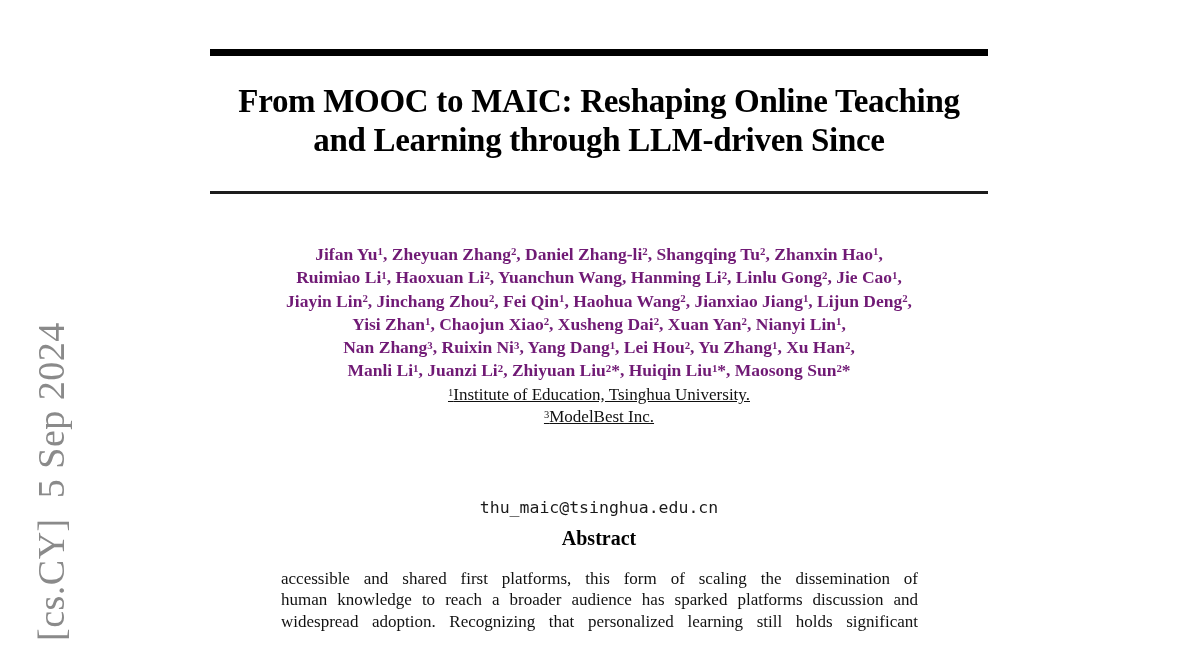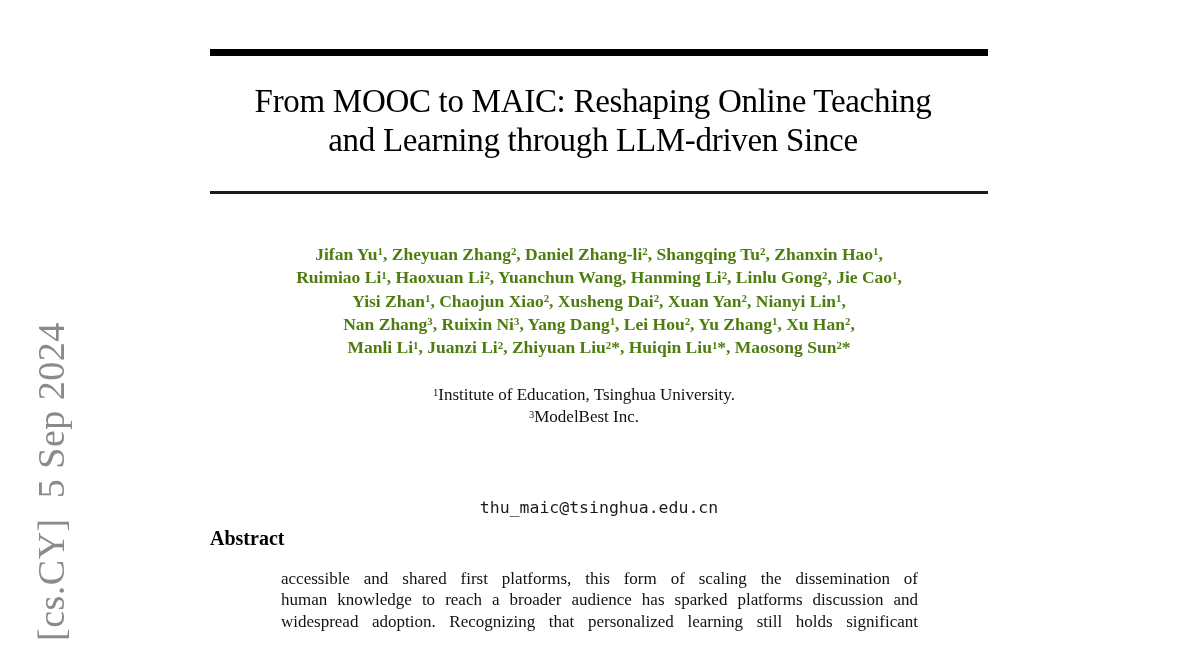--- a/index.html
+++ b/index.html
@@ -33,53 +33,54 @@
 
   
   .rule { position: absolute; left: 210px; width: 778px; background: #000000; }
   .rule-thick { top: 49px; height: 7px; }
   .rule-thin  { top: 191px; height: 3px; background: #1c1c1c; }
 
   
   .title {
     position: absolute;
     top: 82px;
-    left: 204px;
+    left: 210px;
     width: 778px;
     margin: 0;
     font-size: 33px;
     line-height: 39px;
-    font-weight: normal;
+    font-weight: bold;
     letter-spacing: -0.3px;
     text-align: center;
     color: #000000;
   }
 
   
   .authors {
     position: absolute;
     top: 243px;
     left: 210px;
     width: 778px;
     font-size: 17.5px;
     line-height: 23.3px;
     font-weight: bold;
     text-align: center;
-    color: #4d7c0f;
+    color: #701a75;
   }
 
   
   .affiliations {
     position: absolute;
     top: 384px;
-    left: 195px;
+    left: 210px;
     width: 778px;
     font-size: 17px;
     line-height: 22px;
     text-align: center;
+    text-decoration: underline;
   }
 
   sup {
     font-size: 62%;
     line-height: 0;
     position: relative;
     top: -0.42em;
     vertical-align: baseline;
   }
 
@@ -100,21 +101,21 @@
   
   .abstract-heading {
     position: absolute;
     top: 526px;
     left: 210px;
     width: 778px;
     margin: 0;
     font-size: 20px;
     line-height: 24px;
     font-weight: bold;
-    text-align: left;
+    text-align: center;
     color: #000000;
   }
   .abstract-body {
     position: absolute;
     top: 568px;
     left: 281px;
     width: 637px;
     font-size: 17px;
     line-height: 21.4px;
   }
@@ -135,20 +136,21 @@
   <h1 class="title">
       <div>From MOOC to MAIC: Reshaping Online Teaching</div>
       <div>and Learning through LLM-driven Since</div>
     </h1>
 
   <div class="rule rule-thin"></div>
 
   <div class="authors">
       <div>Jifan Yu<sup>1</sup>, Zheyuan Zhang<sup>2</sup>, Daniel Zhang-li<sup>2</sup>, Shangqing Tu<sup>2</sup>, Zhanxin Hao<sup>1</sup>,</div>
       <div>Ruimiao Li<sup>1</sup>, Haoxuan Li<sup>2</sup>, Yuanchun Wang, Hanming Li<sup>2</sup>, Linlu Gong<sup>2</sup>, Jie Cao<sup>1</sup>,</div>
+      <div>Jiayin Lin<sup>2</sup>, Jinchang Zhou<sup>2</sup>, Fei Qin<sup>1</sup>, Haohua Wang<sup>2</sup>, Jianxiao Jiang<sup>1</sup>, Lijun Deng<sup>2</sup>,</div>
       <div>Yisi Zhan<sup>1</sup>, Chaojun Xiao<sup>2</sup>, Xusheng Dai<sup>2</sup>, Xuan Yan<sup>2</sup>, Nianyi Lin<sup>1</sup>,</div>
       <div>Nan Zhang<sup>3</sup>, Ruixin Ni<sup>3</sup>, Yang Dang<sup>1</sup>, Lei Hou<sup>2</sup>, Yu Zhang<sup>1</sup>, Xu Han<sup>2</sup>,</div>
       <div>Manli Li<sup>1</sup>, Juanzi Li<sup>2</sup>, Zhiyuan Liu<sup>2</sup>*, Huiqin Liu<sup>1</sup>*, Maosong Sun<sup>2</sup>*</div>
     </div>
 
   <div class="affiliations">
       <div><sup>1</sup>Institute of Education, Tsinghua University.</div>
       <div><sup>3</sup>ModelBest Inc.</div>
     </div>
 

